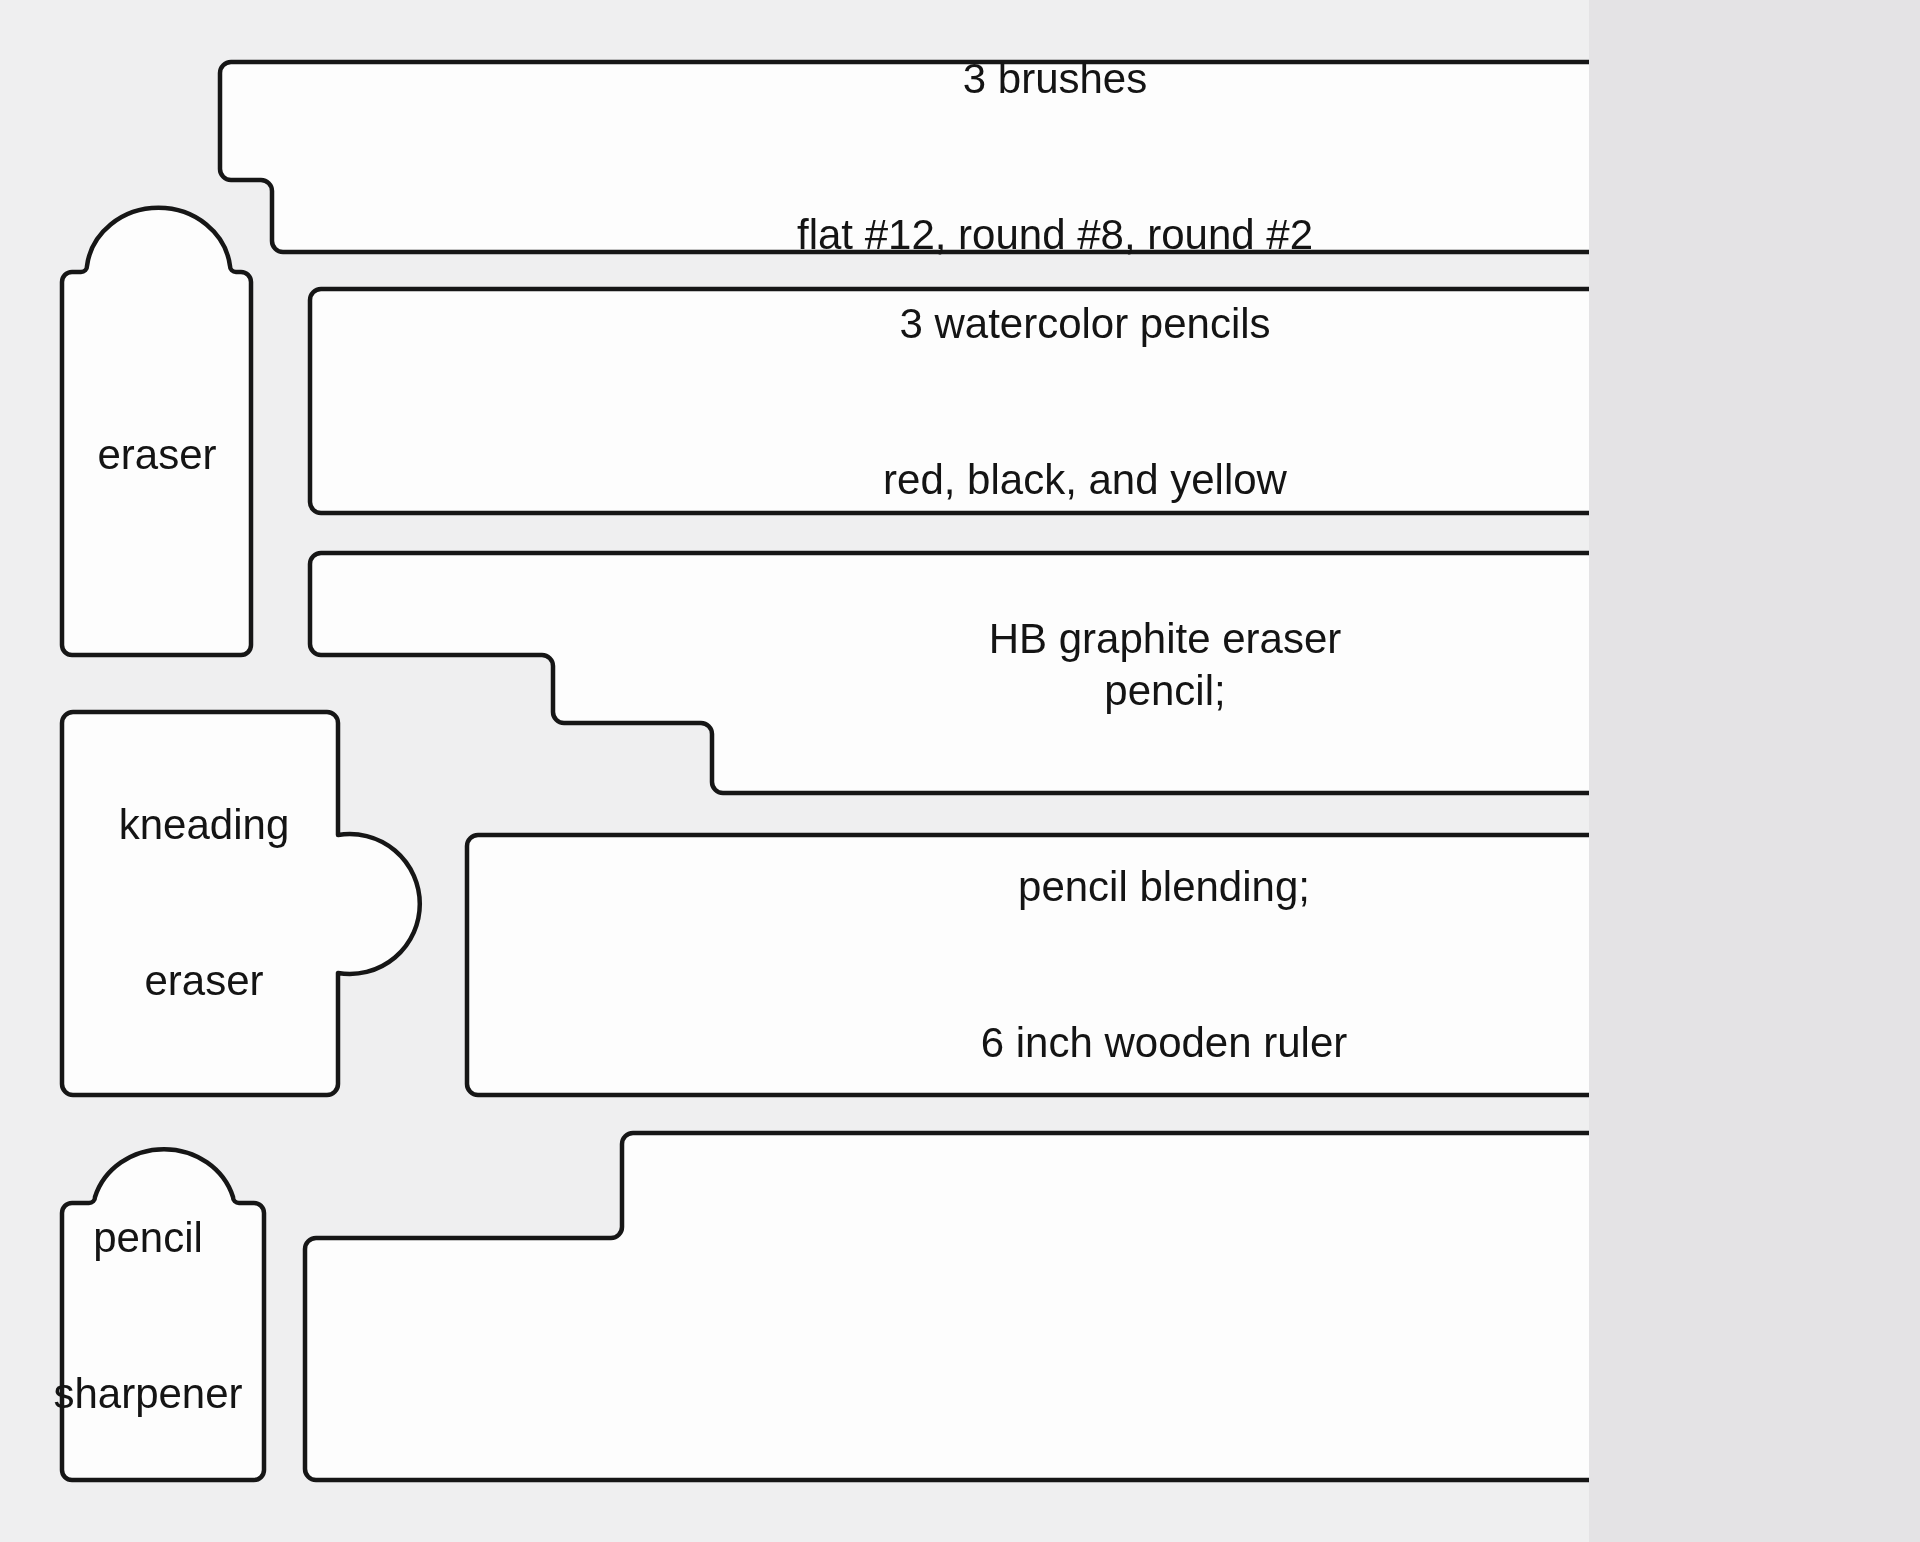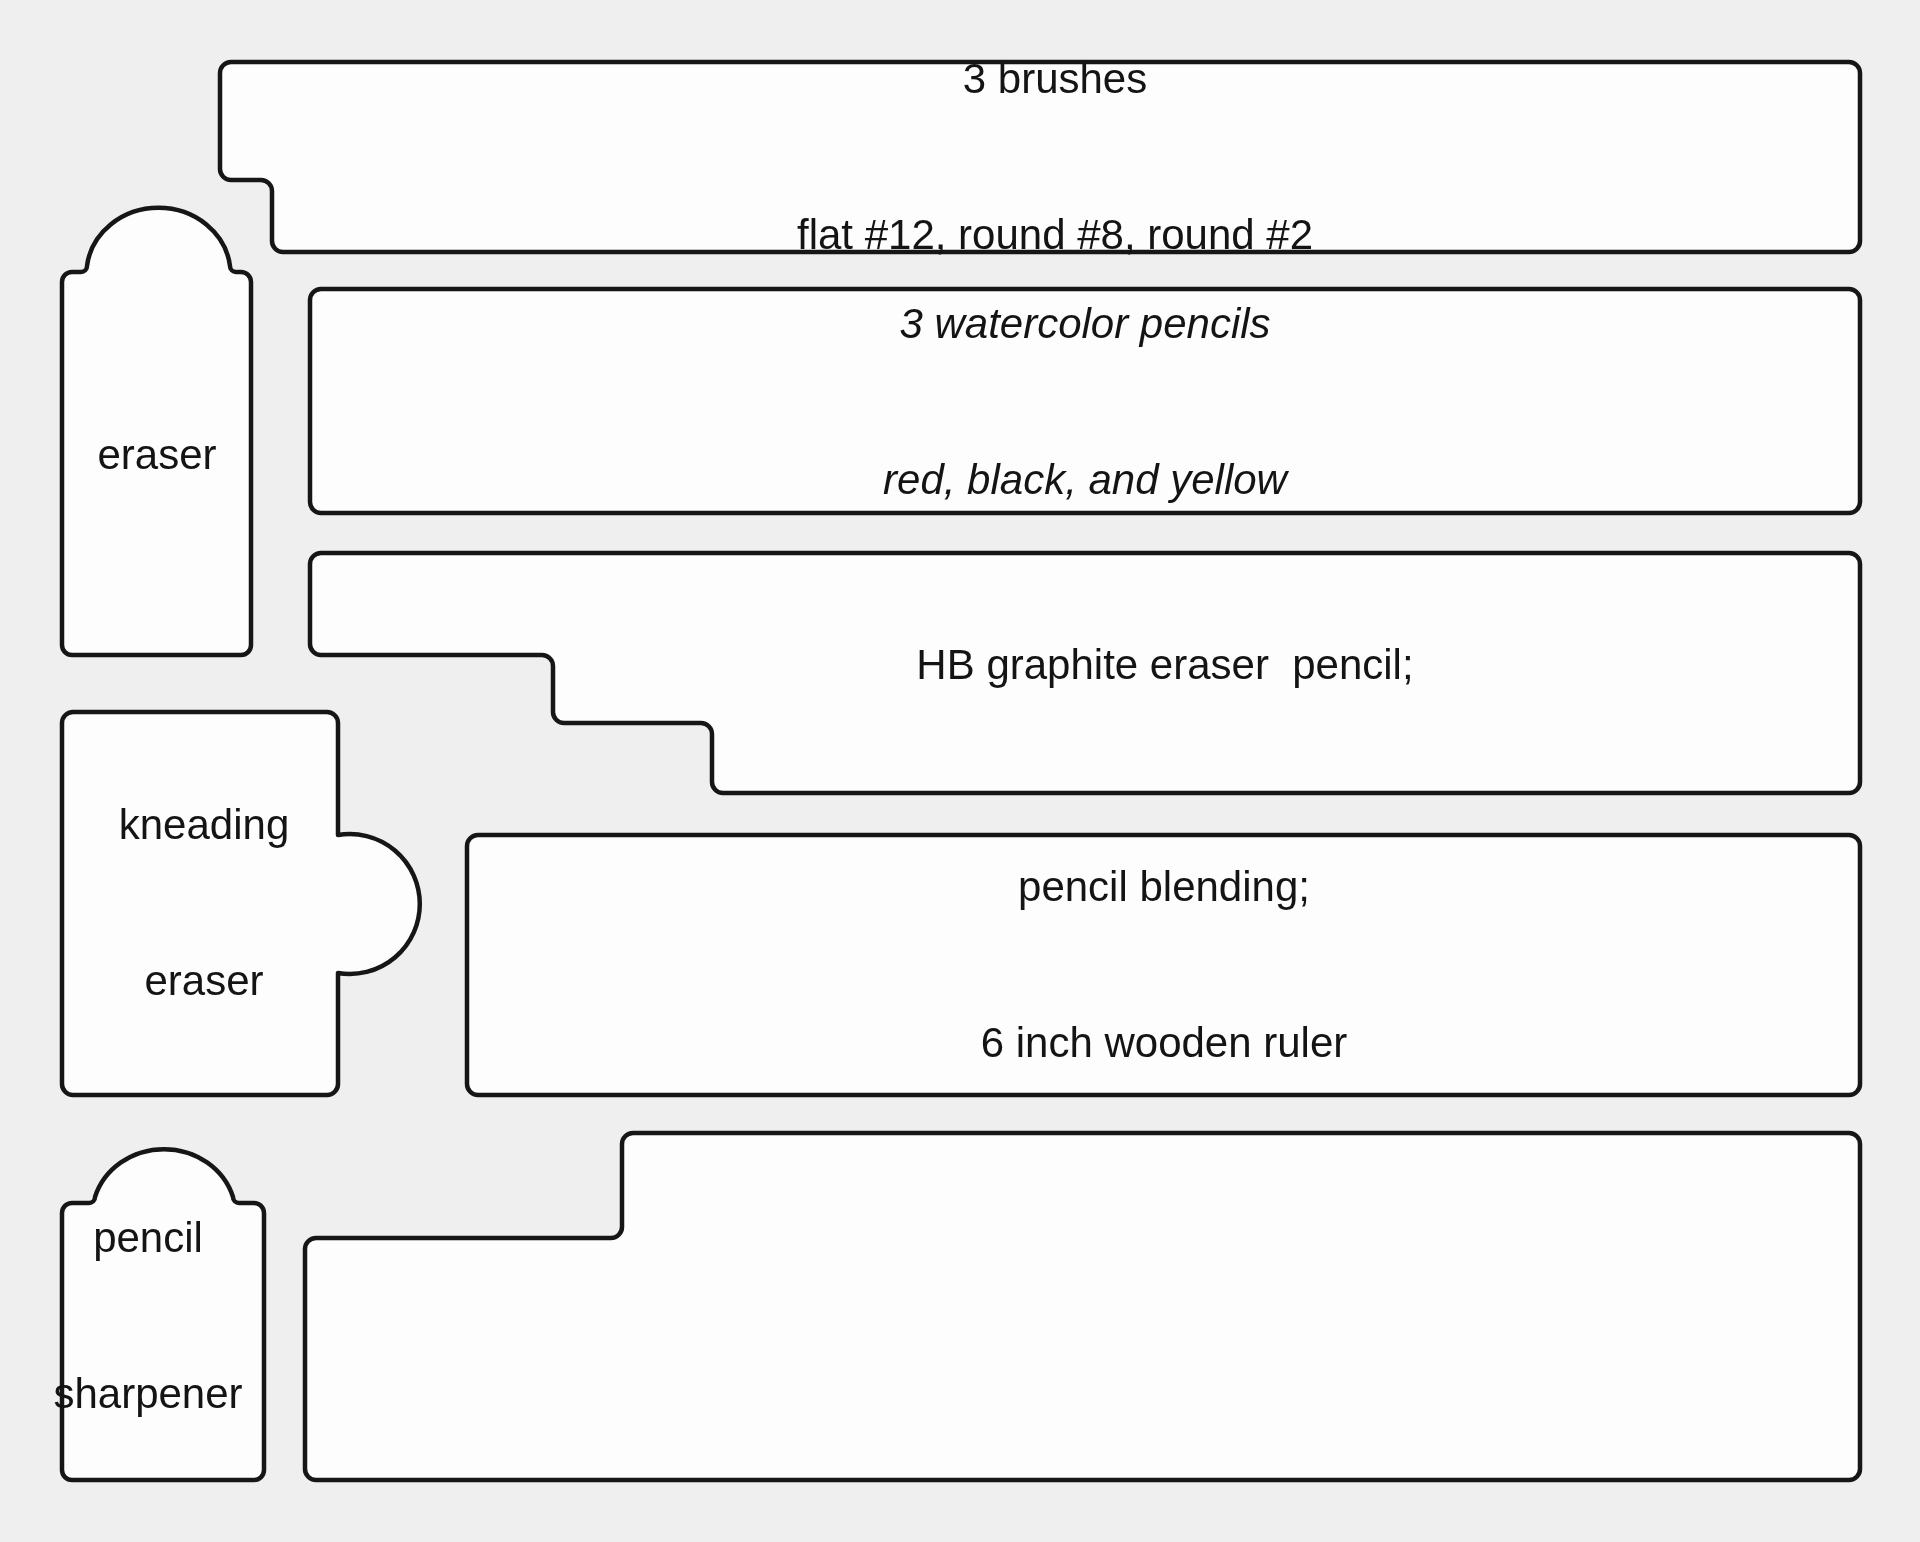--- a/index.html
+++ b/index.html
@@ -2,21 +2,21 @@
 <html style="--bg: #efeff0; --shape-fill: #fdfdfd; --stroke: #161616; --text-color: #141414;"><head>
 <meta charset="utf-8">
 <style>
   html, body {
     margin: 0;
     padding: 0;
     background: #e4e3e5;
   }
   .stage {
     position: relative;
-    width: 1920px;
+    width: 1589px;
     height: 1542px;
     background: var(--bg, #efeff0);
     overflow: hidden;
     font-family: "Liberation Sans", sans-serif;
   }
   .shapes-svg {
     position: absolute;
     left: 0;
     top: 0;
     width: 1920px;
@@ -67,21 +67,21 @@
     <path class="shape" d="M 73 712 H 327 A 11 11 0 0 1 338 723 V 835 A 70 70 0 1 1 338 973 V 1084 A 11 11 0 0 1 327 1095 H 73 A 11 11 0 0 1 62 1084 V 723 A 11 11 0 0 1 73 712 Z"></path>
 
     <path class="shape" d="M 72 1203 H 89 A 6 6 0 0 0 95 1197 A 72 67 0 0 1 233 1197 A 6 6 0 0 0 239 1203 H 254 A 10 10 0 0 1 264 1213 V 1470 A 10 10 0 0 1 254 1480 H 72 A 10 10 0 0 1 62 1470 V 1213 A 10 10 0 0 1 72 1203 Z"></path>
   </svg>
 
   <div class="label" style="left:1055px; top:157px;">
     <span>3 brushes</span>
     <span>flat #12, round #8, round #2</span>
   </div>
 
-  <div class="label" style="left:1085px; top:402px;font-style:italic;">
+  <div class="label" style="left:1085px; top:402px;">
     <span>3 watercolor pencils</span>
     <span>red, black, and yellow</span>
   </div>
 
   <div class="label" style="left:1165px; top:665px;">
     <span>HB graphite eraser  pencil;</span>
   </div>
 
   <div class="label" style="left:1164px; top:965px;">
     <span>pencil blending;</span>

